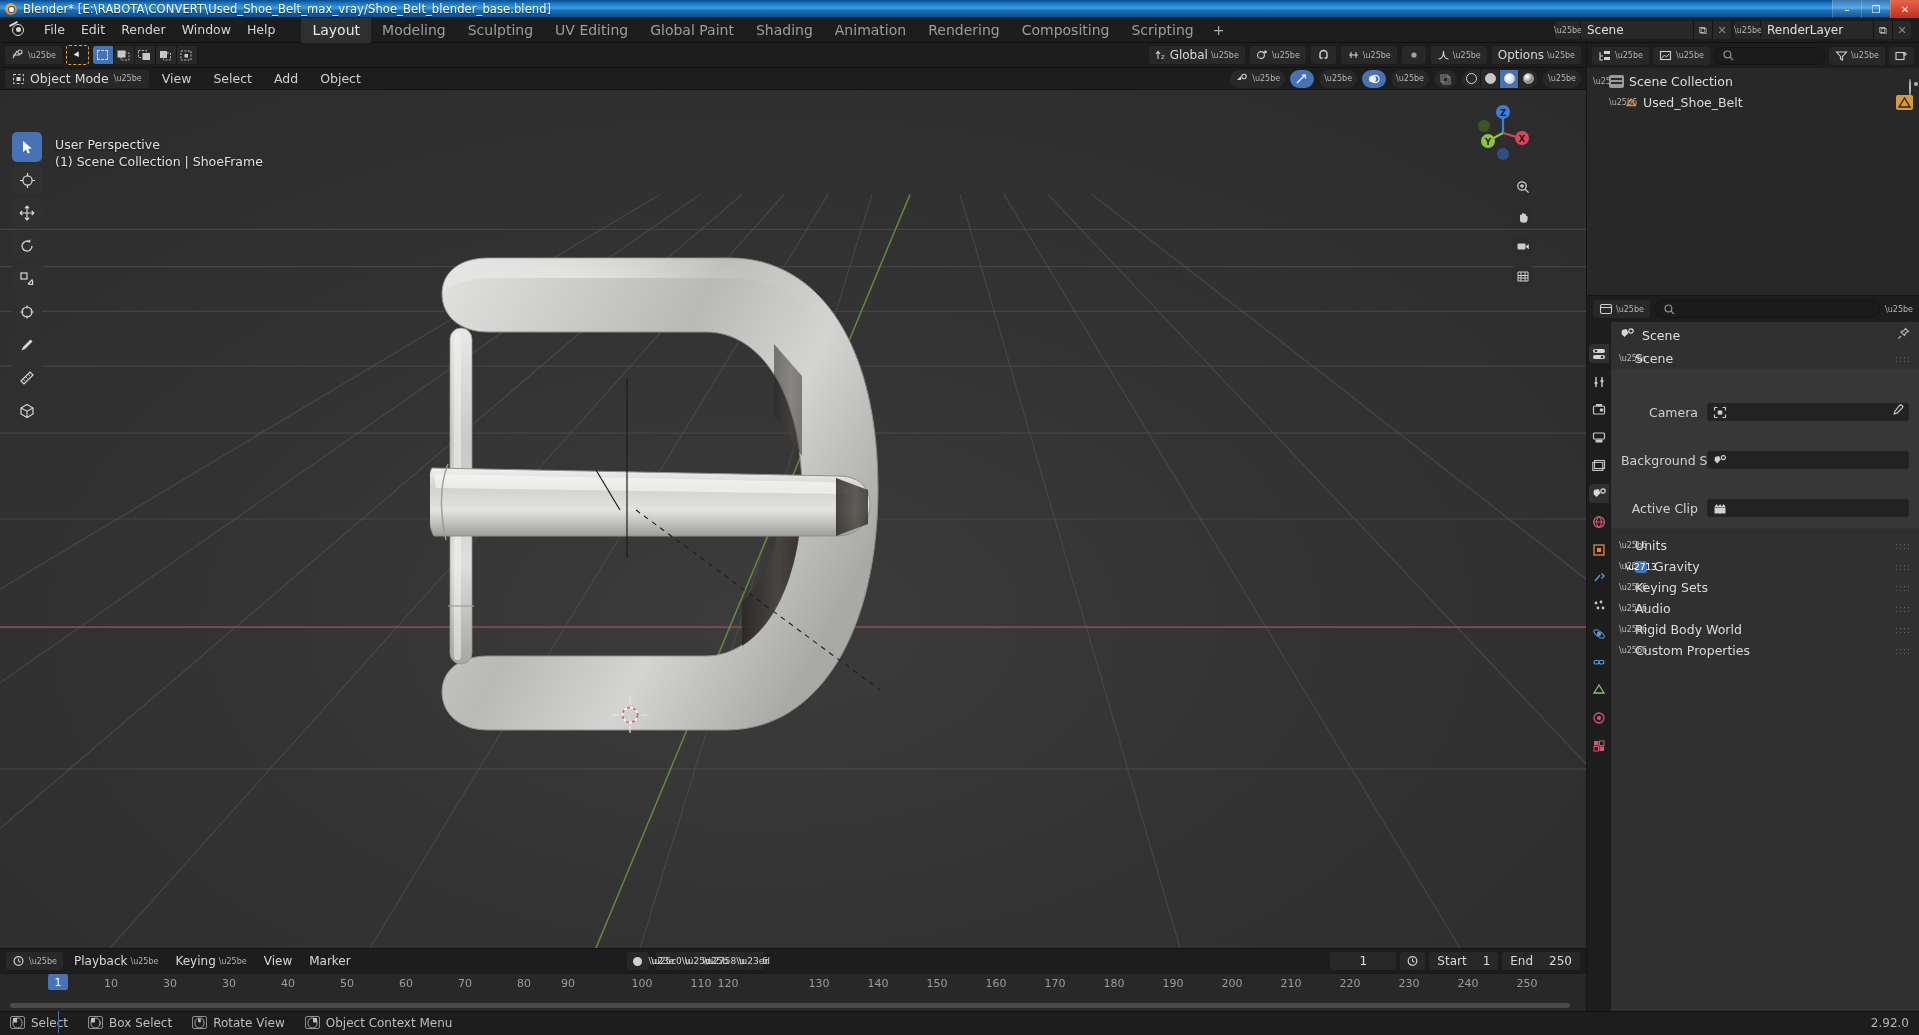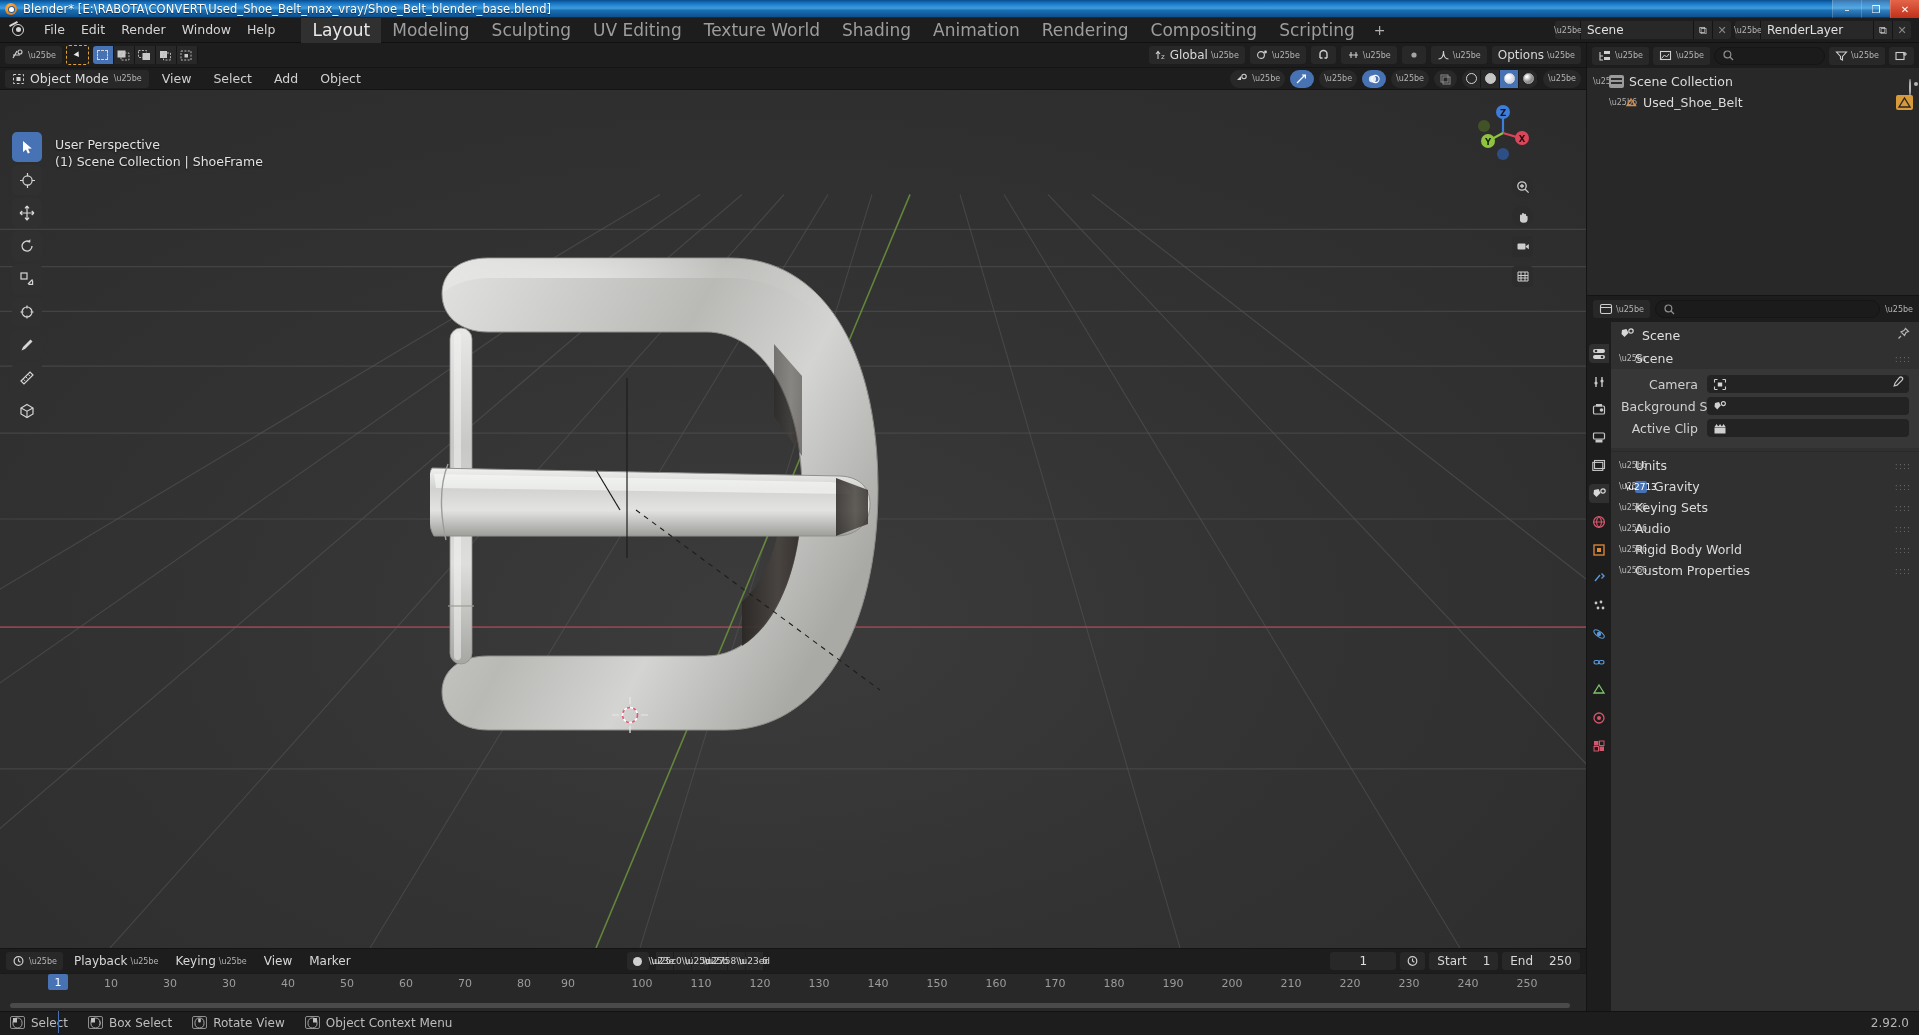--- a/index.html
+++ b/index.html
@@ -46,21 +46,21 @@
   .bl-logo .r2 { position:absolute; left:8px; top:6px; width:5px; height:5px;
     border-radius:50%; background:#d8d8d8; }
   .bl-logo .r3 { position:absolute; left:1px; top:2px; width:9px; height:2px;
     background:#d8d8d8; transform:rotate(-28deg); }
   .menu-item {
     padding:2px 8px; font-size:12.5px; color:#d4d4d4; white-space:nowrap;
     border-radius:3px; line-height:16px;
   }
   .ws-tabs { display:flex; align-items:center; margin-left:18px; gap:0; }
   .ws-tab {
-    padding:15px 11px; font-size:17px; color:#9d9d9d; white-space:nowrap;
+    padding:15px 11px; font-size:14px; color:#9d9d9d; white-space:nowrap;
     border-radius:4px 4px 0 0; line-height:16px;
   }
   .ws-tab.active { background:#303030; color:#e8e8e8; }
   .ws-plus { padding:3px 8px; color:#b0b0b0; font-size:14px; }
 
   .topbar-right { margin-left:auto; display:flex; align-items:center; gap:4px; padding-right:4px; }
   .scene-widget { display:flex; align-items:center; height:18px; }
   .sw-icon {
     width:26px; height:18px; background:#282828; border-radius:3px 0 0 3px;
     display:flex; align-items:center; justify-content:center; gap:1px;
@@ -256,21 +256,21 @@
   .ptab.on { background:#303030; }
   .props-body { flex:1; background:#303030; padding:0; }
   .pb-top { height:26px; display:flex; align-items:center; padding:0 9px; gap:7px;
     font-size:12.5px; color:#e0e0e0; }
   .pin { margin-left:auto; color:#b5b5b5; font-size:12px; }
   .panel-head { height:21px; display:flex; align-items:center; gap:7px; padding:0 8px;
     font-size:12.5px; color:#dcdcdc; }
   .panel-head .tri { font-size:8px; color:#bcbcbc; width:9px; }
   .grip { margin-left:auto; color:#6a6a6a; font-size:9px; letter-spacing:1px; }
   .panel-open { background:#373737; padding:5px 0 8px; }
-  .prow { display:flex; align-items:center; height:20px; margin-bottom:2px; padding:0 10px; }
+  .prow { display:flex; align-items:center; height:20px; margin-bottom:2px; padding:0 10px;margin-top:28px; }
   .prow label { width:86px; text-align:right; padding-right:9px; font-size:12.5px;
     color:#d0d0d0; white-space:nowrap; }
   .pfield { flex:1; height:18px; background:#232323; border-radius:4px; display:flex;
     align-items:center; padding:0 5px; gap:5px; }
   .pfield .fi { width:15px; height:13px; display:flex; align-items:center;
     justify-content:center; color:#d0d0d0; font-size:10px; }
   .pfield .dropper { margin-left:auto; color:#c8c8c8; font-size:11px; }
   .checkbox { width:12px; height:12px; border-radius:2px; background:#4772b3;
     display:flex; align-items:center; justify-content:center; color:#fff; font-size:9px; }
   .sep { height:1px; background:#2a2a2a; margin:3px 0; }
@@ -301,21 +301,21 @@
   <div class="menu-item">Edit</div>
   <div class="menu-item">Render</div>
   <div class="menu-item">Window</div>
   <div class="menu-item">Help</div>
 
   <div class="ws-tabs">
     <div class="ws-tab active">Layout</div>
     <div class="ws-tab">Modeling</div>
     <div class="ws-tab">Sculpting</div>
     <div class="ws-tab">UV Editing</div>
-    <div class="ws-tab">Texture World</div>
+    <div class="ws-tab">Global Paint</div>
     <div class="ws-tab">Shading</div>
     <div class="ws-tab">Animation</div>
     <div class="ws-tab">Rendering</div>
     <div class="ws-tab">Compositing</div>
     <div class="ws-tab">Scripting</div>
     <div class="ws-plus">+</div>
   </div>
 
   <div class="topbar-right">
     <div class="scene-widget">
@@ -777,21 +777,21 @@
       <div class="tick" style="left:170px;">30</div>
       <div class="tick" style="left:229px;">30</div>
       <div class="tick" style="left:288px;">40</div>
       <div class="tick" style="left:347px;">50</div>
       <div class="tick" style="left:406px;">60</div>
       <div class="tick" style="left:465px;">70</div>
       <div class="tick" style="left:524px;">80</div>
       <div class="tick" style="left:568px;">90</div>
       <div class="tick" style="left:642px;">100</div>
       <div class="tick" style="left:701px;">110</div>
-      <div class="tick" style="left:760px;">120</div>
+      <div class="tick" style="left:728px;">120</div>
       <div class="tick" style="left:819px;">130</div>
       <div class="tick" style="left:878px;">140</div>
       <div class="tick" style="left:937px;">150</div>
       <div class="tick" style="left:996px;">160</div>
       <div class="tick" style="left:1055px;">170</div>
       <div class="tick" style="left:1114px;">180</div>
       <div class="tick" style="left:1173px;">190</div>
       <div class="tick" style="left:1232px;">200</div>
       <div class="tick" style="left:1291px;">210</div>
       <div class="tick" style="left:1350px;">220</div>

